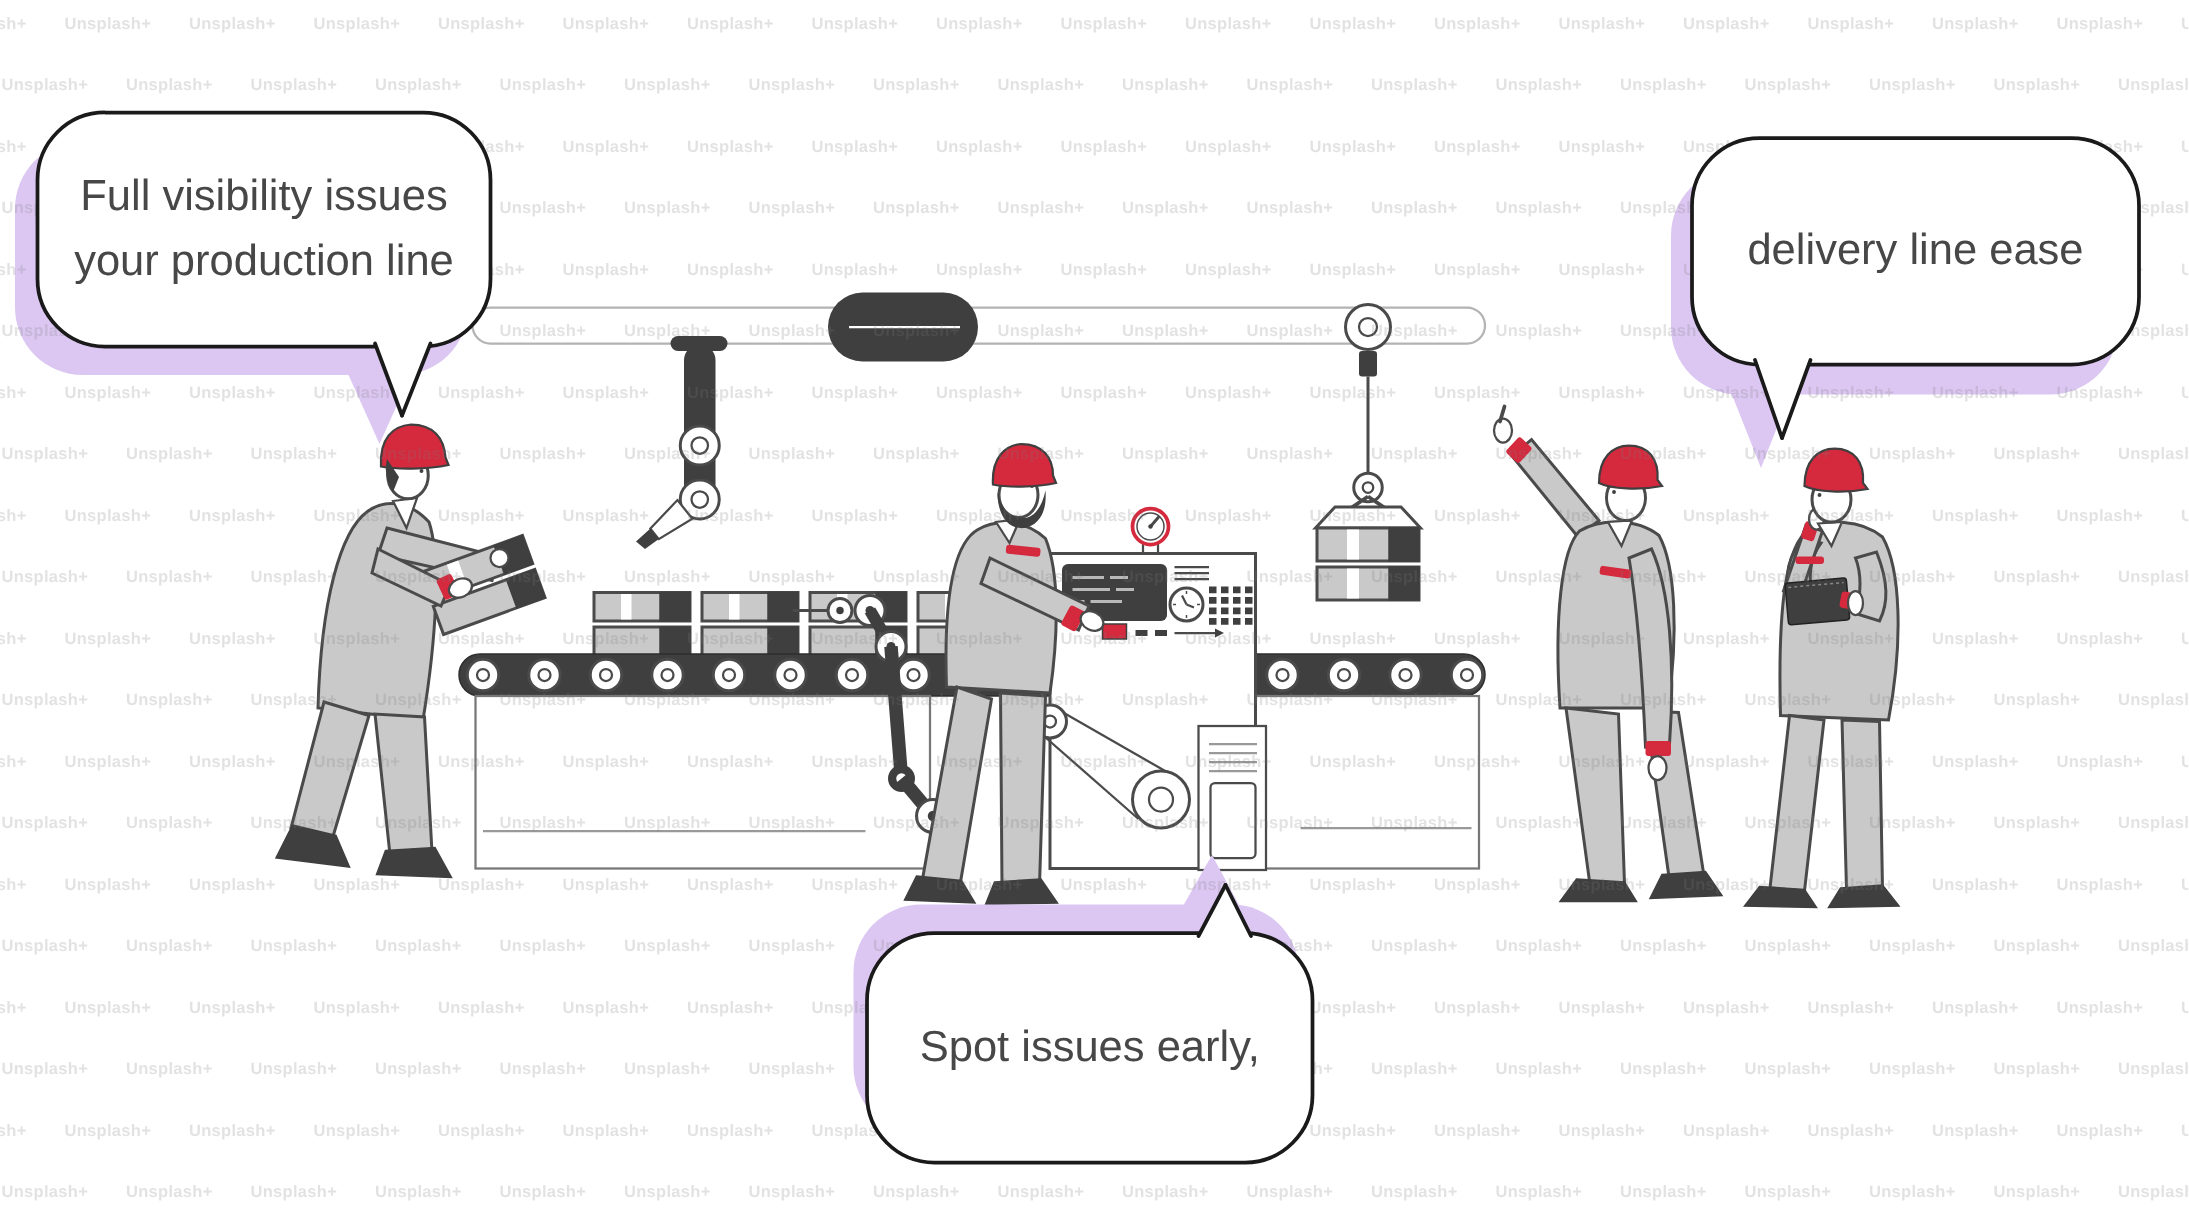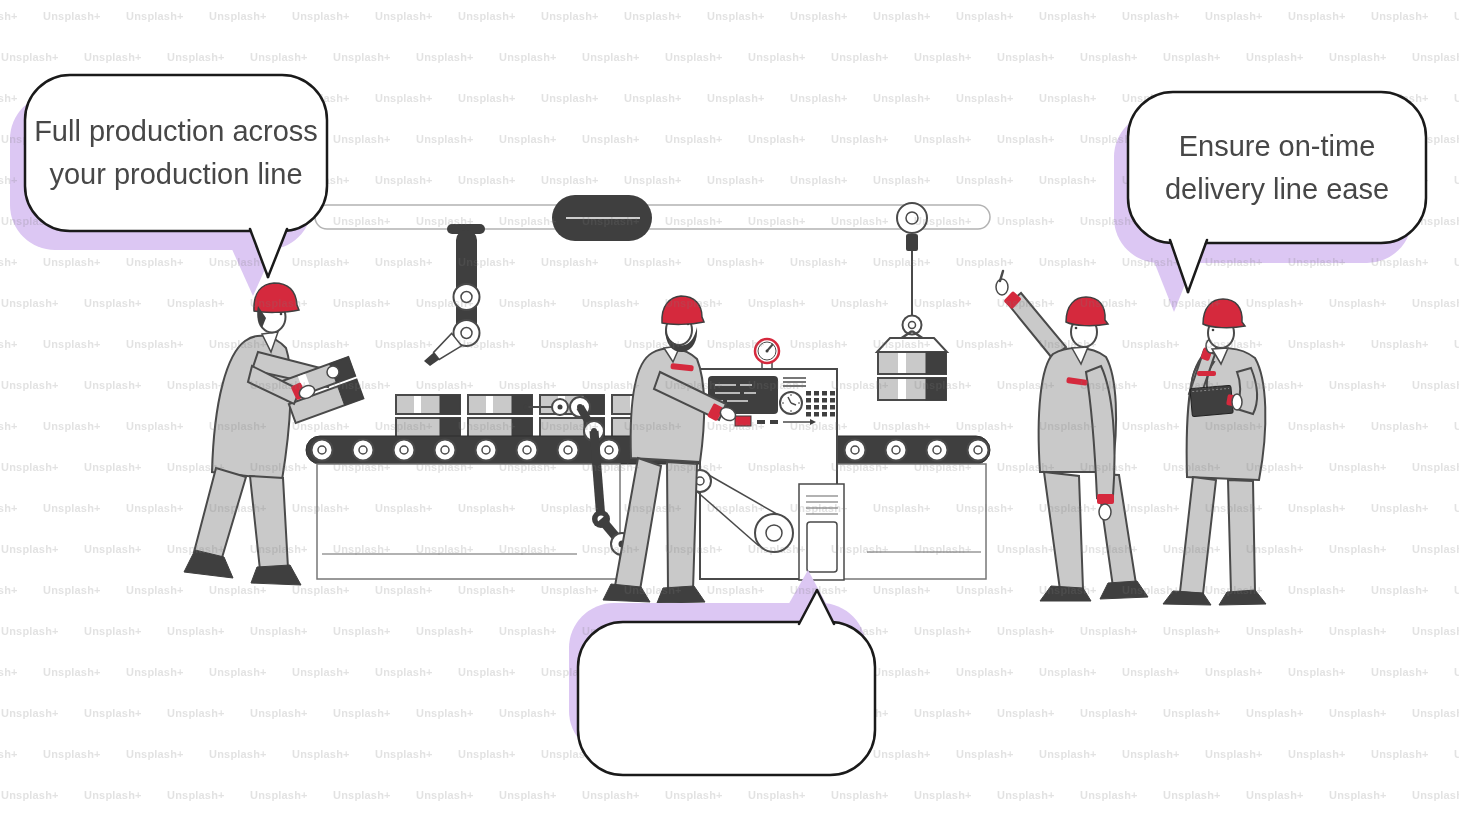--- a/index.html
+++ b/index.html
@@ -735,23 +735,23 @@
     </g>
     <g>
       <rect x="578" y="622" width="297" height="153" rx="45" class="bub"></rect>
       <polygon points="799,624 817,588 834,624" class="bubfill"></polygon>
       <line x1="799" y1="624" x2="817" y2="590" class="bubline"></line>
       <line x1="817" y1="590" x2="834" y2="624" class="bubline"></line>
     </g>
   </svg>
 
   <div class="callout tl">
-    <span>Full production across</span>
+    <span>Full visibility issues</span>
     <span>your production line</span>
   </div>
   <div class="callout tr">
-    <span>Ensure on-time</span>
     <span>delivery line ease</span>
   </div>
   <div class="callout bc">
+    <span>Spot issues early,</span>
   </div>
 
 </div>
 
 </body></html>

